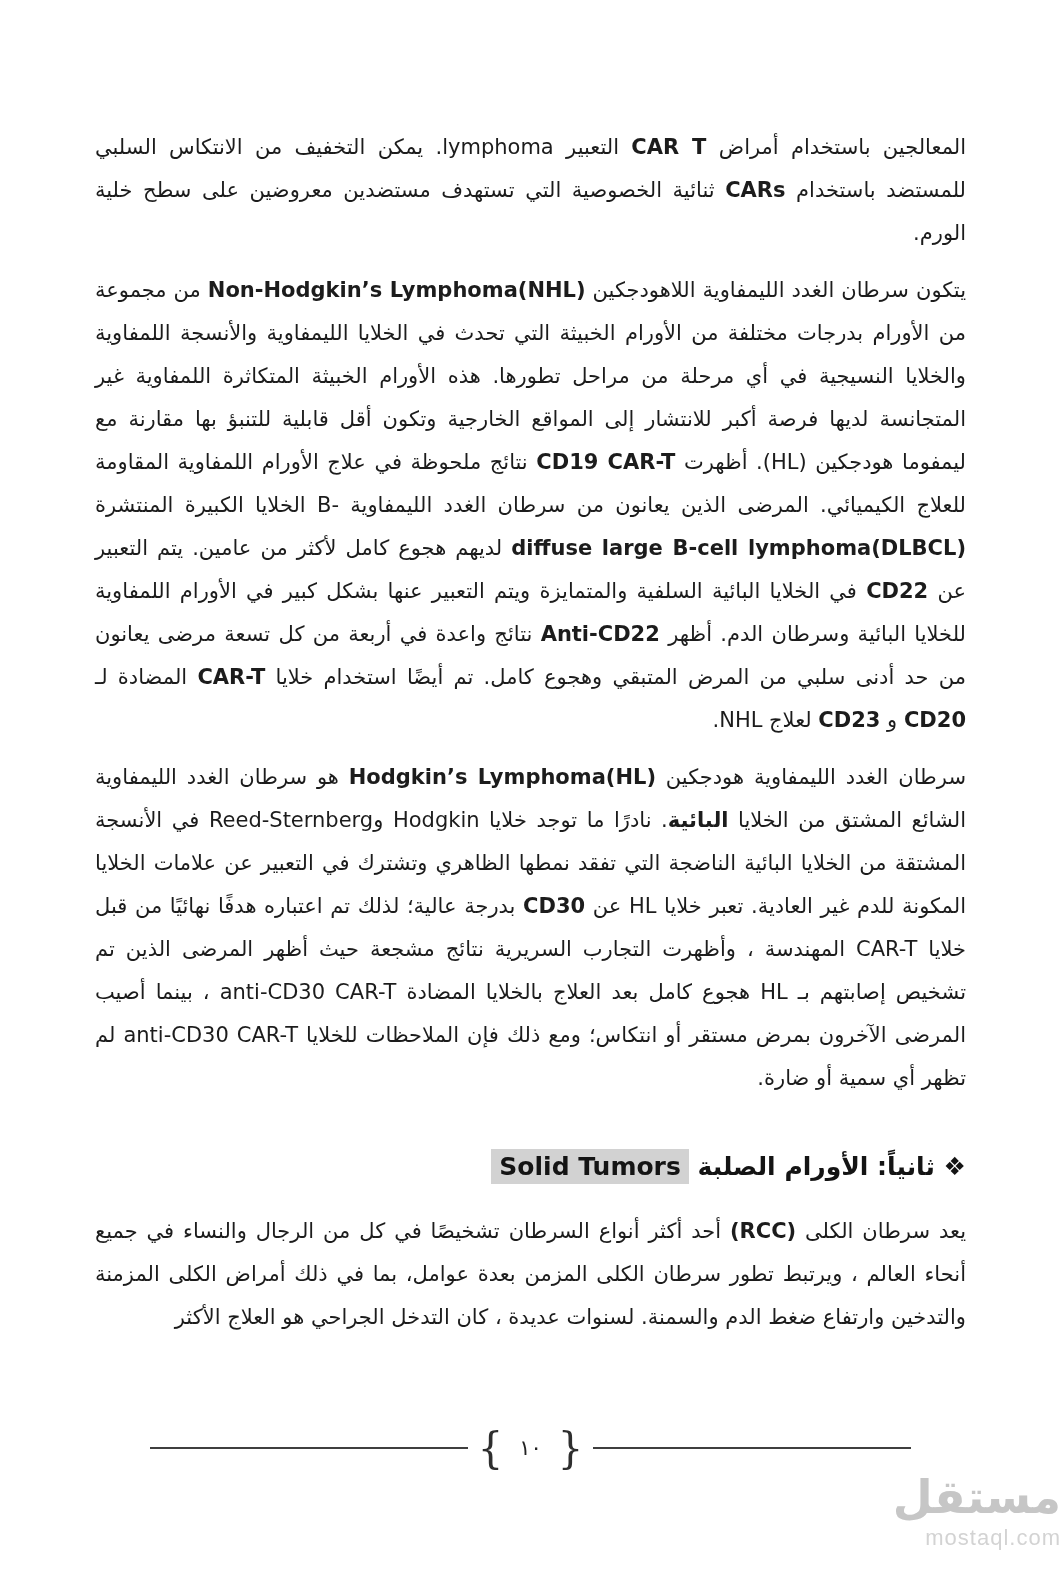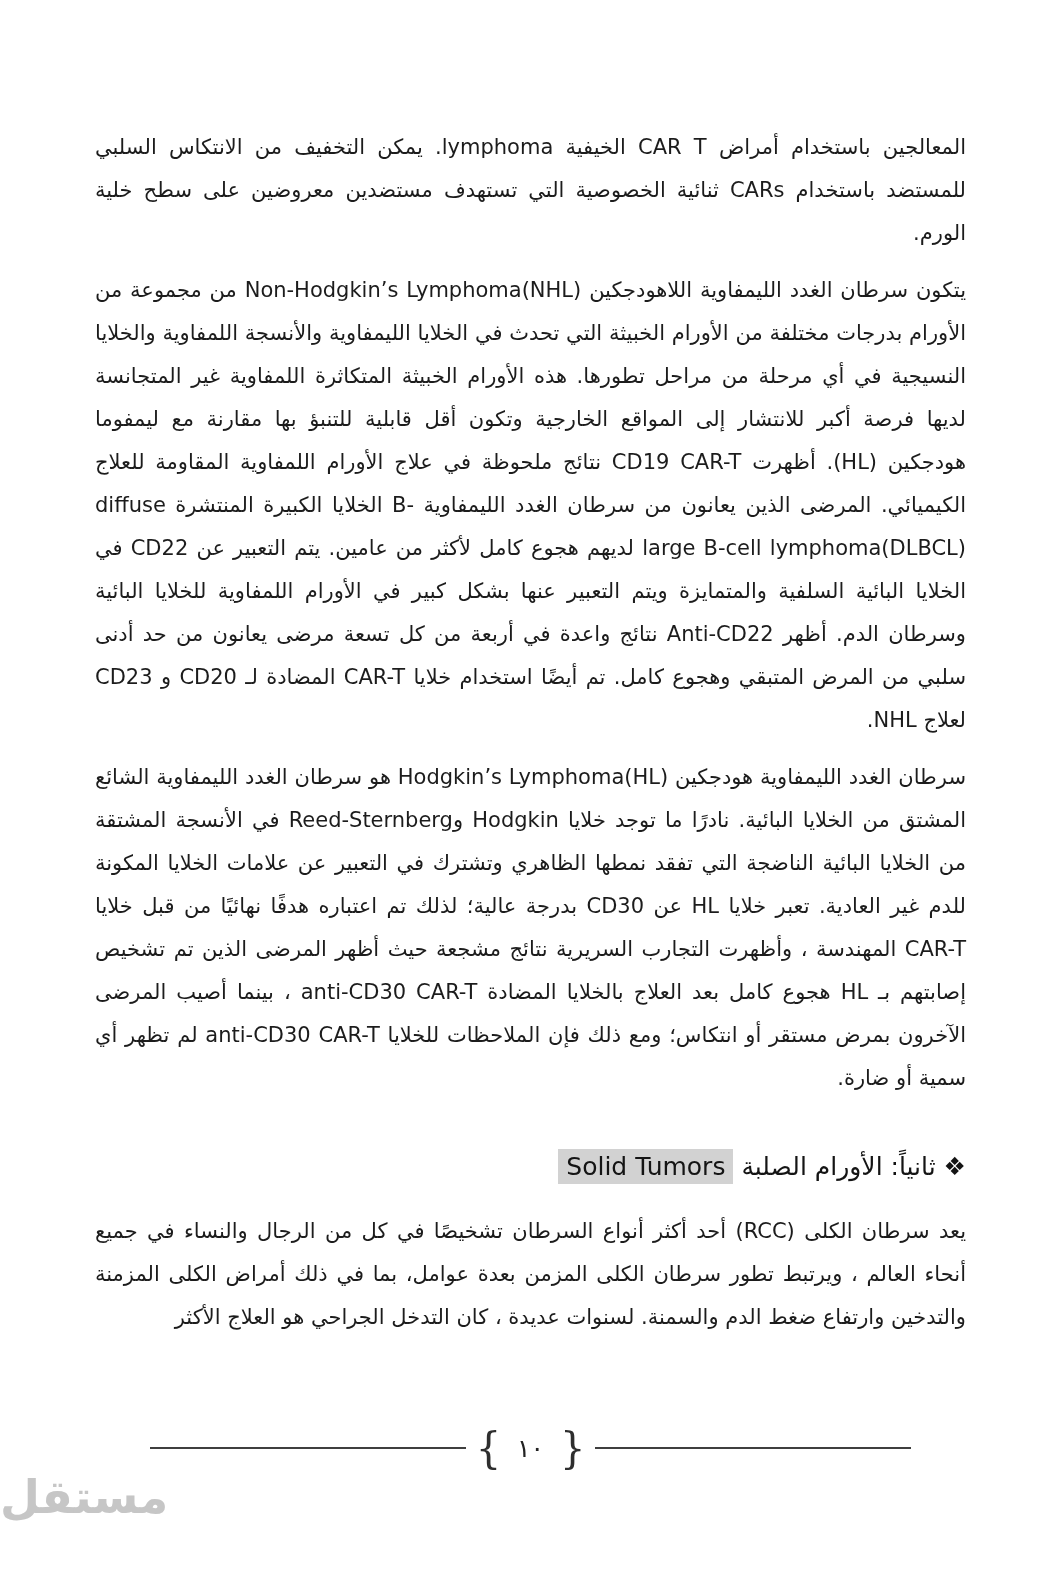--- a/index.html
+++ b/index.html
@@ -24,21 +24,21 @@
   }
   .para {
     direction: rtl;
     text-align: justify;
     font-size: 21px;
     line-height: 43px;
     margin: 0 0 14px 0;
     color: #1c1c1c;
   }
   .para span { unicode-bidi: isolate; }
-  .b { font-weight: normal; }
+  .b { font-weight: bold; }
   .hl { background: #d2d2d2; padding: 2px 5px; }
   .h-en {
     direction: ltr;
     text-align: right;
     font-family: "Liberation Sans", sans-serif;
     font-size: 23px;
     font-weight: bold;
     color: #c05a11;
     margin: 8px 0 16px 0;
   }
@@ -78,29 +78,29 @@
   .brace {
     font-family: "DejaVu Serif", serif;
     font-size: 40px;
     font-weight: normal;
     color: #2e2e2e;
     line-height: 1;
     margin: 0 10px;
     transform: scaleY(1.05);
   }
   .pagenum {
-    font-size: 25px;
+    font-size: 21px;
     color: #222222;
     padding: 0 6px;
     line-height: 1;
   }
   .watermark {
     position: absolute;
     left: 0; right: 0; top: 1472px;
-    text-align: left;
+    text-align: right;
     direction: rtl;
   }
   .wm-title {
     font-size: 46px;
     font-weight: bold;
     color: #c6c6c6;
     line-height: 1.1;
   }
   .wm-site {
     direction: ltr;
@@ -110,32 +110,33 @@
     letter-spacing: 1px;
     margin-top: 2px;
   }
 </style>
 </head>
 <body>
 
 <div class="page">
 
   <main class="content">
-      <p class="para"><span>المعالجين باستخدام أمراض </span><span class="b" dir="ltr">CAR T</span><span> الخيفية </span><span dir="ltr">lymphoma</span><span>.  يمكن التخفيف من الانتكاس السلبي للمستضد باستخدام </span><span class="b" dir="ltr">CARs</span><span> ثنائية الخصوصية التي تستهدف مستضدين معروضين على سطح خلية الورم.</span></p>
+      <p class="para"><span>المعالجين باستخدام أمراض </span><span class="b" dir="ltr">CAR T</span><span> التعبير </span><span dir="ltr">lymphoma</span><span>.  يمكن التخفيف من الانتكاس السلبي للمستضد باستخدام </span><span class="b" dir="ltr">CARs</span><span> ثنائية الخصوصية التي تستهدف مستضدين معروضين على سطح خلية الورم.</span></p>
       <p class="para"><span>يتكون سرطان الغدد الليمفاوية اللاهودجكين </span><span class="b" dir="ltr">Non-Hodgkin’s Lymphoma(NHL)</span><span> من مجموعة من الأورام بدرجات مختلفة من الأورام الخبيثة التي تحدث في الخلايا الليمفاوية والأنسجة اللمفاوية والخلايا النسيجية في أي مرحلة من مراحل تطورها.  هذه الأورام الخبيثة المتكاثرة اللمفاوية غير المتجانسة لديها فرصة أكبر للانتشار إلى المواقع الخارجية وتكون أقل قابلية للتنبؤ بها مقارنة مع ليمفوما هودجكين </span><span dir="ltr">(HL)</span><span>. أظهرت </span><span class="b" dir="ltr">CD19 CAR-T</span><span> نتائج ملحوظة في علاج الأورام اللمفاوية المقاومة للعلاج الكيميائي. المرضى الذين يعانون من سرطان الغدد الليمفاوية </span><span dir="ltr">B-</span><span> الخلايا الكبيرة المنتشرة </span><span class="b" dir="ltr">diffuse large B-cell lymphoma(DLBCL)</span><span> لديهم هجوع كامل لأكثر من عامين. يتم التعبير عن </span><span class="b" dir="ltr">CD22</span><span> في الخلايا البائية السلفية والمتمايزة ويتم التعبير عنها بشكل كبير في الأورام اللمفاوية للخلايا البائية وسرطان الدم. أظهر </span><span class="b" dir="ltr">Anti-CD22</span><span> نتائج واعدة في أربعة من كل تسعة مرضى يعانون من حد أدنى سلبي من المرض المتبقي وهجوع كامل.  تم أيضًا استخدام خلايا </span><span class="b" dir="ltr">CAR-T</span><span> المضادة لـ </span><span class="b" dir="ltr">CD20</span><span> و </span><span class="b" dir="ltr">CD23</span><span> لعلاج </span><span dir="ltr">NHL</span><span>.</span></p>
       <p class="para"><span>سرطان الغدد الليمفاوية هودجكين </span><span class="b" dir="ltr">Hodgkin’s Lymphoma(HL)</span><span>  هو سرطان الغدد الليمفاوية الشائع المشتق من الخلايا </span><span class="b">البائية</span><span>.  نادرًا ما توجد خلايا </span><span dir="ltr">Hodgkin</span><span> و</span><span dir="ltr">Reed-Sternberg</span><span> في الأنسجة المشتقة من الخلايا البائية الناضجة التي تفقد نمطها الظاهري وتشترك في التعبير عن علامات الخلايا المكونة للدم غير العادية. تعبر خلايا </span><span dir="ltr">HL</span><span> عن </span><span class="b" dir="ltr">CD30</span><span> بدرجة عالية؛ لذلك تم اعتباره هدفًا نهائيًا من قبل خلايا </span><span dir="ltr">CAR-T</span><span> المهندسة ، وأظهرت التجارب السريرية نتائج مشجعة حيث أظهر المرضى الذين تم تشخيص إصابتهم بـ </span><span dir="ltr">HL</span><span> هجوع كامل بعد العلاج بالخلايا المضادة </span><span dir="ltr">anti-CD30 CAR-T</span><span> ، بينما أصيب المرضى الآخرون بمرض مستقر أو انتكاس؛ ومع ذلك فإن الملاحظات للخلايا </span><span dir="ltr">anti-CD30 CAR-T</span><span> لم تظهر أي سمية أو ضارة.</span></p>
       <h2 class="h-section"><span class="b">❖ </span><span class="b">ثانياً: الأورام الصلبة </span><span class="b hl" dir="ltr">Solid Tumors</span></h2>
       <p class="para para-last"><span>يعد سرطان الكلى </span><span class="b" dir="ltr">(RCC)</span><span> أحد أكثر أنواع السرطان تشخيصًا في كل من الرجال والنساء في جميع أنحاء العالم ، ويرتبط تطور سرطان الكلى المزمن بعدة عوامل، بما في ذلك أمراض الكلى المزمنة والتدخين وارتفاع ضغط الدم والسمنة. لسنوات عديدة ، كان التدخل الجراحي هو العلاج الأكثر</span></p>
     </main>
 
   <div class="footer">
     <div class="rule"></div>
     <div class="brace">{</div>
     <div class="pagenum">١٠</div>
     <div class="brace">}</div>
     <div class="rule"></div>
   </div>
 
   <div class="watermark">
     <div class="wm-title">مستقل</div>
+    <div class="wm-site">mostaql.com</div>
   </div>
 
 </div>
 
 </body></html>

